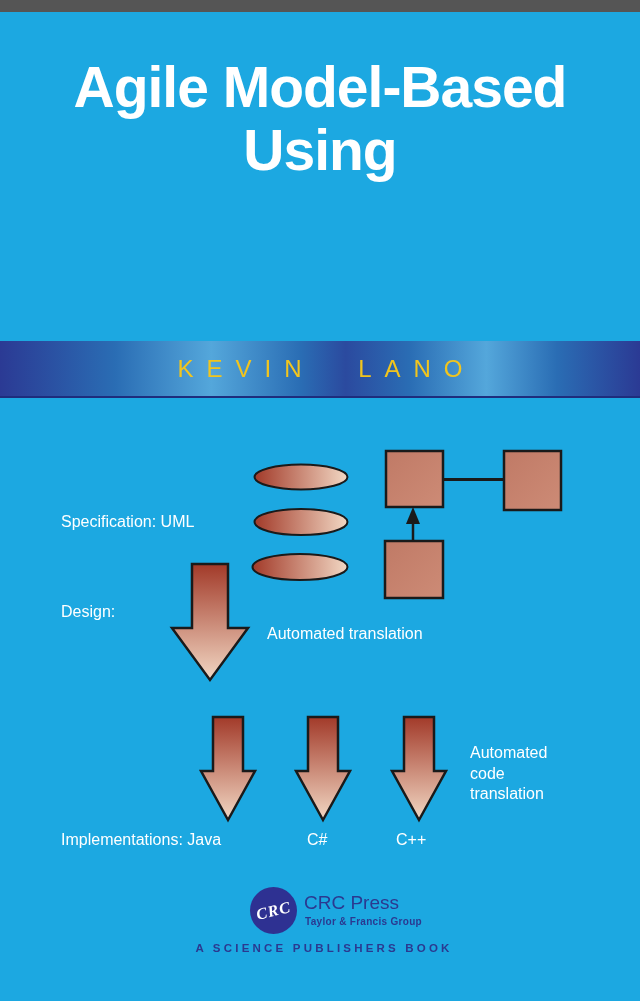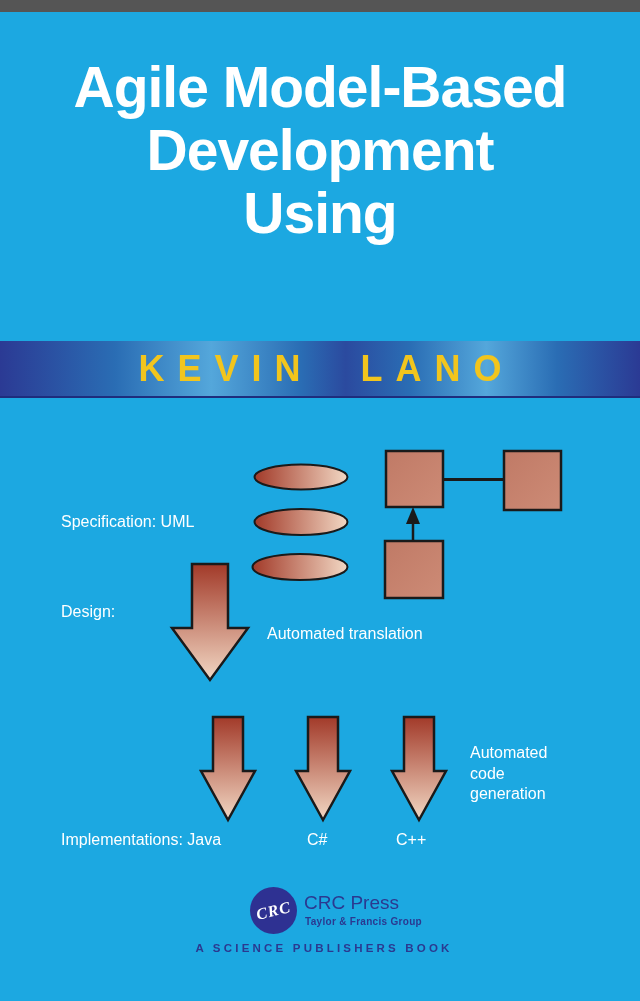--- a/index.html
+++ b/index.html
@@ -37,22 +37,22 @@
       #2B4A9F 54%,
       #2A6DB4 64%,
       var(--band-light,#54A7DB) 76%,
       #2A6DB4 87%,
       var(--band-dark,#2B3A94) 100%);
     border-bottom:2px solid #1E2D7D;
     display:flex;align-items:center;justify-content:center;
   }
   .author-name{
     color:var(--author-yellow,#F2C51D);
-    font-weight:bold;
-    font-size:36px;
+    font-weight:normal;
+    font-size:24px;
     letter-spacing:13px;
     word-spacing:24px;
     padding-left:13px; 
     white-space:nowrap;
   }
   
   .diag-label{
     position:absolute;
     color:var(--title-white,#FFFFFF);
     font-size:16px;
@@ -108,21 +108,20 @@
     letter-spacing:3.2px;
   }
 </style>
 </head>
 <body>
 
 <div class="cover">
 
   <div class="title-block">
     <div>Agile Model-Based</div>
-    <div>Development</div>
     <div>Using</div>
   </div>
 
   <div class="author-band">
     <span class="author-name">KEVIN LANO</span>
   </div>
 
   <svg class="diagram-svg" width="640" height="390" viewBox="0 0 640 390" aria-hidden="true">
     <defs>
       <linearGradient id="gradH" x1="0" y1="0" x2="1" y2="0">
@@ -157,21 +156,21 @@
     <polygon points="308,275 338,275 338,329 350,329 323,378 296,329 308,329" fill="url(#gradV)" stroke="#1A1A1A" stroke-width="2.5"></polygon>
     <polygon points="404,275 434,275 434,329 446,329 419,378 392,329 404,329" fill="url(#gradV)" stroke="#1A1A1A" stroke-width="2.5"></polygon>
   </svg>
 
   <div class="diag-label lbl-spec">Specification: UML</div>
   <div class="diag-label lbl-design">Design:</div>
   <div class="diag-label lbl-translation">Automated translation</div>
   <div class="diag-label lbl-codegen">
     <div>Automated</div>
     <div>code</div>
-    <div>generation</div>
+    <div>translation</div>
   </div>
   <div class="diag-label lbl-impl">Implementations: Java</div>
   <div class="diag-label lbl-csharp">C#</div>
   <div class="diag-label lbl-cpp">C++</div>
 
   <div class="crc-logo-circle">
     <span class="crc-monogram">CRC</span>
   </div>
   <div class="press-name">CRC Press</div>
   <div class="group-name">Taylor &amp; Francis Group</div>

